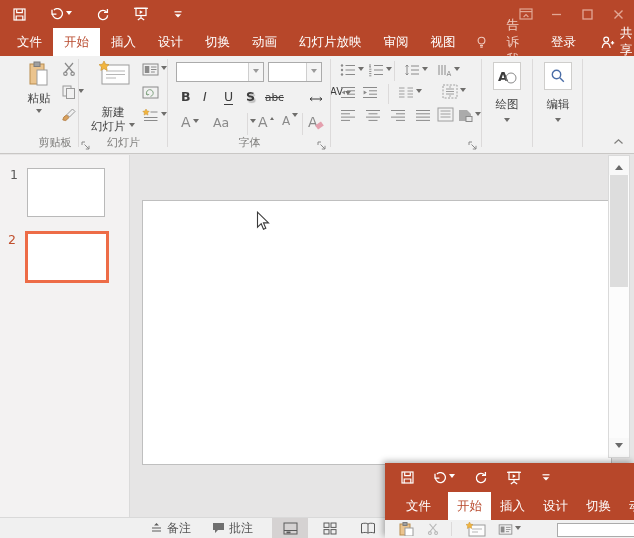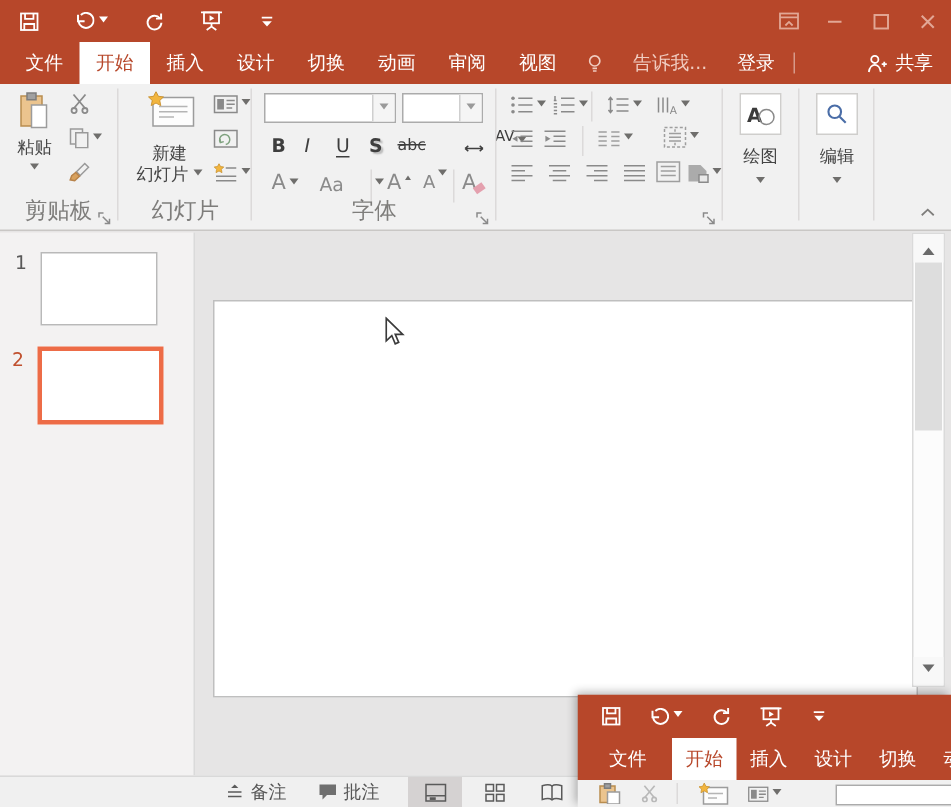--- a/index.html
+++ b/index.html
@@ -20,21 +20,21 @@
   .tabrow{position:absolute;top:28px;left:0;right:0;height:28px;background:#B7472A;display:flex;align-items:stretch;padding-left:6px;font-size:12.5px;color:#fff;}
   .tab{display:flex;align-items:center;padding:0 11px;white-space:nowrap;}
   .tab.active{background:#fff;color:#B7472A;}
   .tellme{display:flex;align-items:center;gap:20px;padding:0 9px;color:#F0CCC0;}
   .vdiv{width:1px;height:14px;background:rgba(255,255,255,.45);align-self:center;margin:0 2px;}
   .share{display:flex;align-items:center;gap:5px;padding:0 10px;margin-left:auto;margin-right:2px;}
 
   
   .ribbon{position:absolute;top:56px;left:0;right:0;height:98px;background:#F1F1F1;border-bottom:1px solid #C9C7C5;}
   .gsep{position:absolute;top:3px;height:88px;width:1px;background:#DCDADA;}
-  .grouplabel{position:absolute;bottom:4px;left:0;right:0;text-align:center;font-size:15px;color:#7E7D7B;white-space:nowrap;}
+  .grouplabel{position:absolute;bottom:4px;left:0;right:0;text-align:center;font-size:11px;color:#7E7D7B;white-space:nowrap;}
   .launcher{position:absolute;bottom:4px;right:4px;}
   .dd{display:inline-block;width:0;height:0;border:3px solid transparent;border-top:4px solid #6F6E6C;}
   .dd.w{border-top-color:#fff;}
   .bigbtn{position:absolute;display:flex;flex-direction:column;align-items:center;}
   .biglabel{font-size:11.5px;color:#444;line-height:14px;text-align:center;}
   .smbtn{position:absolute;display:flex;align-items:center;gap:2px;}
   .letter{font-size:12.5px;color:#3E3E3E;}
   .l-gray{color:#8A8A8A;}
   .combo{position:absolute;height:20px;background:#fff;border:1px solid #ABABAB;display:flex;}
   .combo .val{flex:1;font-size:11px;padding:2px 3px;color:#333;}
@@ -141,20 +141,21 @@
     </div>
   </div>
 
   <div class="tabrow">
     <span class="tab">文件</span>
     <span class="tab active">开始</span>
     <span class="tab">插入</span>
     <span class="tab">设计</span>
     <span class="tab">切换</span>
     <span class="tab">动画</span>
+    <span class="tab">幻灯片放映</span>
     <span class="tab">审阅</span>
     <span class="tab">视图</span>
     <span class="tellme">
       <span>
         <svg width="11" height="13" viewBox="0 0 11 13" fill="none" stroke="#F0CCC0" stroke-width="1.1">
             <circle cx="5.5" cy="4.6" r="3.4"></circle>
             <path d="M4 9.6h3M4.3 11.3h2.4"></path>
           </svg>
       </span>
       <span>告诉我...</span>
@@ -168,21 +169,21 @@
             <path d="M1.2 12c.5-3.2 2.4-4.8 4-4.8s3.5 1.6 4 4.8"></path>
             <path d="M9.8 6.8h3.4M11.5 5.1v3.4"></path>
           </svg>
       </span>
       <span>共享</span>
     </span>
   </div>
 
   <div class="ribbon">
 
-    <div class="abs" style="left:0;top:0;width:78px;height:98px;">
+    <div class="abs" style="left:16px;top:0;width:78px;height:98px;">
       <div class="bigbtn" style="left:5px;top:5px;width:36px;">
         <svg width="22" height="26" viewBox="0 0 22 26">
             <rect x="2" y="3" width="14" height="20" fill="#EBC48E" stroke="#B98D4F"></rect>
             <rect x="6" y="1" width="6" height="4.5" fill="#A0A0A0" stroke="#7D7D7D"></rect>
             <rect x="9" y="9" width="10" height="15" fill="#fff" stroke="#9C9C9C"></rect>
           </svg>
         <span class="biglabel" style="margin-top:4px;">粘贴</span>
         <span class="dd" style="margin-top:4px;"></span>
       </div>
       <div class="smbtn" style="left:46px;top:6px;">
@@ -215,21 +216,21 @@
     </div>
     <div class="gsep" style="left:78px;"></div>
 
     <div class="abs" style="left:80px;top:0;width:87px;height:98px;">
       <div class="bigbtn" style="left:7px;top:5px;width:52px;">
         <svg width="34" height="24" viewBox="0 0 34 24">
           <rect x="6" y="4" width="27" height="19" fill="#FDFDFD" stroke="#9C9C9C"></rect>
           <path d="M10 10h19M10 13.5h19M10 17h10" stroke="#B5B5B5"></path>
           <path d="M8 0l1.6 3.2L13 3.6 10.5 6l.7 3.4L8 7.7 4.8 9.4 5.5 6 3 3.6l3.4-.4z" fill="#F2B53E" stroke="#C8912F" stroke-width=".6"></path>
         </svg>
-        <span class="biglabel" style="margin-top:10px;">新建</span>
+        <span class="biglabel" style="margin-top:20px;">新建</span>
         <span class="biglabel"><span>幻灯片</span> <span class="dd"></span></span>
       </div>
       <div class="smbtn" style="left:62px;top:7px;">
         <svg width="17" height="13" viewBox="0 0 17 13" fill="none" stroke="#8A8A8A">
             <rect x="1" y="1" width="15" height="11"></rect>
             <rect x="2.8" y="3" width="4.5" height="7" fill="#8A8A8A" stroke="none"></rect>
             <path d="M9 4h5.5M9 6.5h5.5M9 9h3.8"></path>
           </svg>
         <span class="dd"></span>
       </div>

